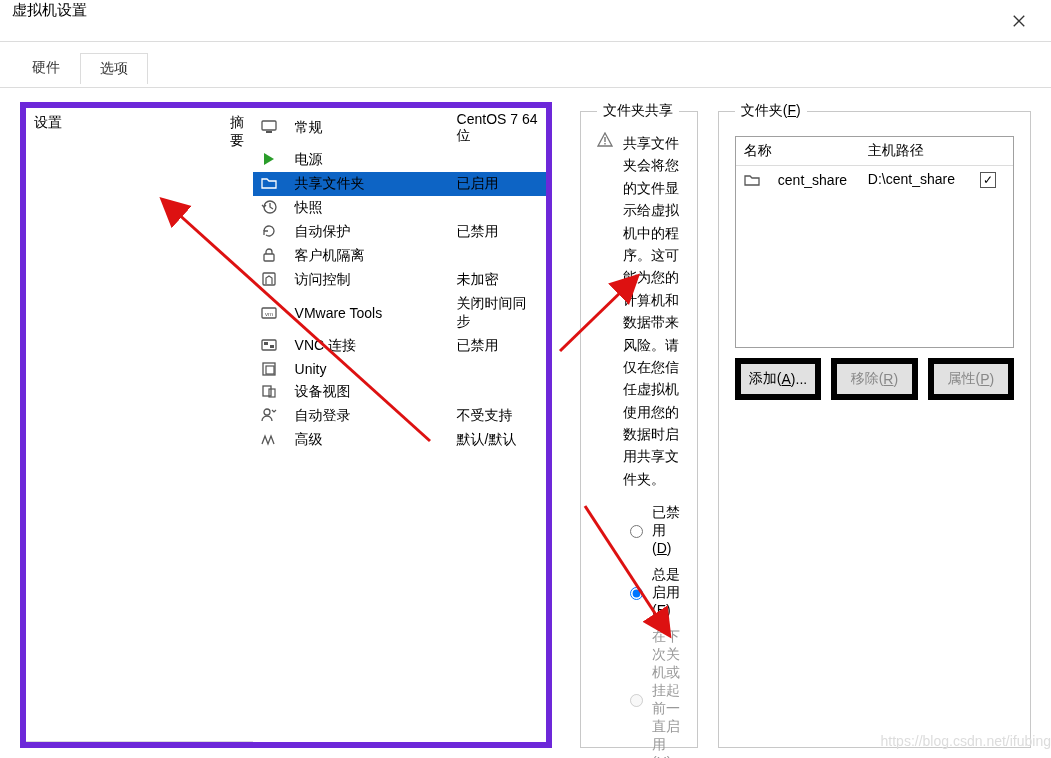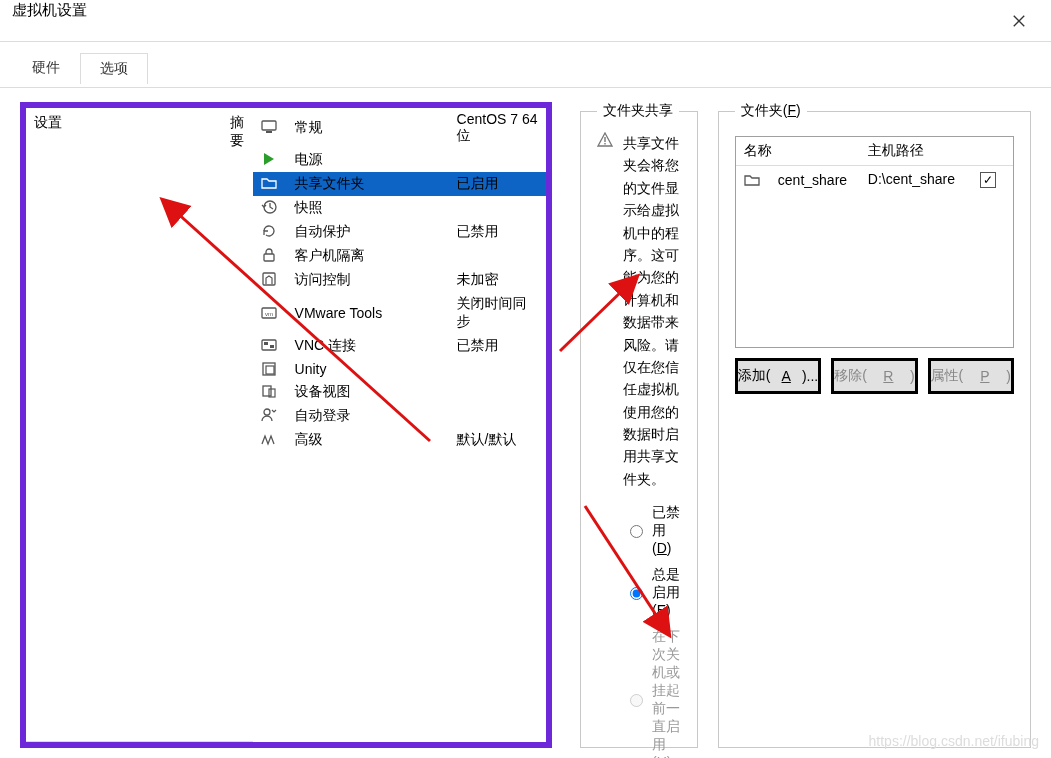--- a/index.html
+++ b/index.html
@@ -34,24 +34,24 @@
   .folder-table{border:1px solid #a0a0a0;height:210px;overflow:auto;margin-top:4px}
   .ft-header{display:flex;border-bottom:1px solid #dcdcdc;background:#fff}
   .ft-header div{padding:5px 8px}
   .ft-c1{width:108px}
   .ft-c2{flex:1}
   .ft-c3{width:34px;text-align:center}
   .ft-row{display:flex}
   .ft-row div{padding:5px 8px}
   .ft-row .ft-c1{display:flex;align-items:center;gap:18px}
   .btn-row{display:flex;gap:10px;margin-top:10px}
-  .btn{flex:1;border:3px solid #000000;background:#e1e1e1;height:30px;display:flex;align-items:center;justify-content:space-between;cursor:default}
+  .btn{flex:1;border:6px solid #000000;background:#e1e1e1;height:30px;display:flex;align-items:center;justify-content:center;cursor:default}
   .btn.disabled{color:#888}
   .chk{display:inline-flex;width:14px;height:14px;border:1px solid #555;align-items:center;justify-content:center;font-size:12px;line-height:1}
-  .watermark{position:absolute;right:12px;bottom:10px;color:#dcdcdc;font-size:14px}
+  .watermark{position:absolute;right:0;bottom:10px;color:#dcdcdc;font-size:14px}
   .u{text-decoration:underline}
   
   .arrow-svg{position:absolute;top:0;left:0;pointer-events:none}
 </style>
 </head>
 <body>
 
 <div class="window">
   <div class="titlebar">
     <span class="title">虚拟机设置</span>
@@ -210,20 +210,21 @@
             <div class="c1">
               <span class="icon">
                 <svg viewBox="0 0 16 16">
                   <circle cx="6" cy="5" r="3" fill="none" stroke="#555" stroke-width="1.3"></circle>
                   <path d="M1 14c0-3 2.5-5 5-5s5 2 5 5" fill="none" stroke="#555" stroke-width="1.3"></path>
                   <path d="M11 3l2 2 2-2" fill="none" stroke="#555" stroke-width="1.2"></path>
                 </svg>
               </span>
               <span>自动登录</span>
             </div>
+            <div class="c2">不受支持</div>
           </div>
           <div class="lp-row">
             <div class="c1">
               <span class="icon">
                 <svg viewBox="0 0 16 16">
                   <path d="M1 13l3-8 3 8 3-8 3 8" fill="none" stroke="#555" stroke-width="1.3"></path>
                 </svg>
               </span>
               <span>高级</span>
             </div>

